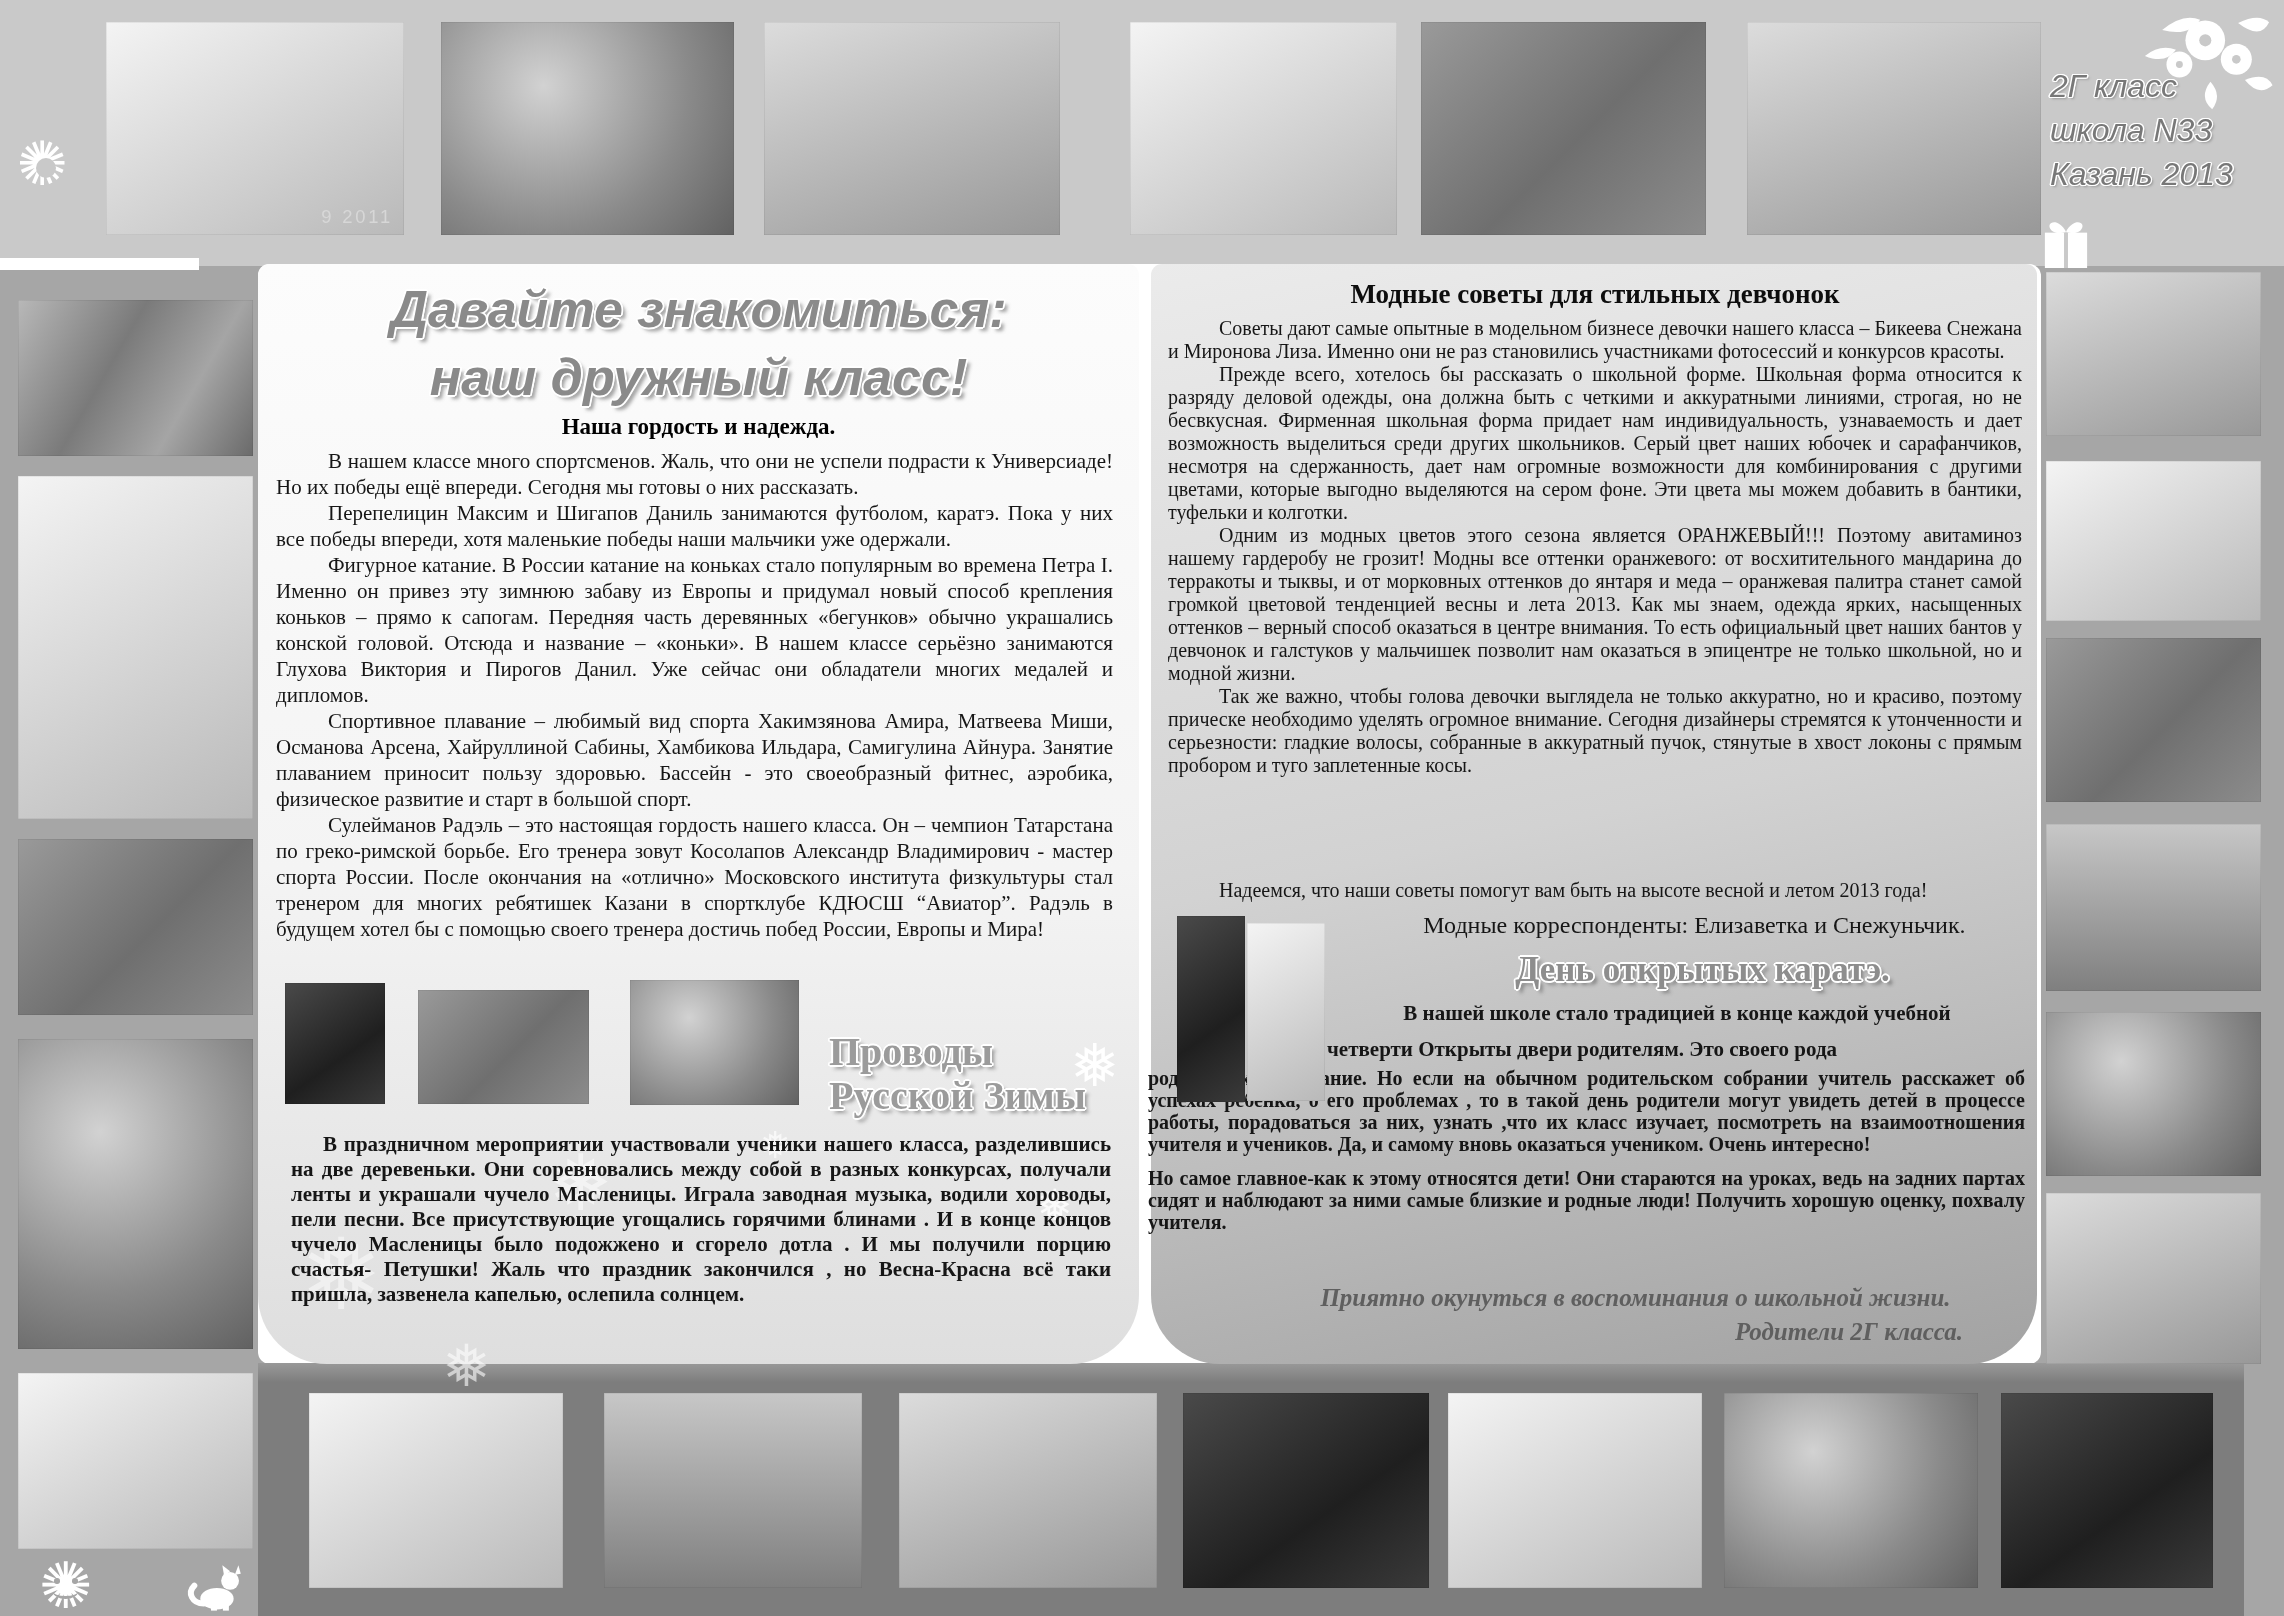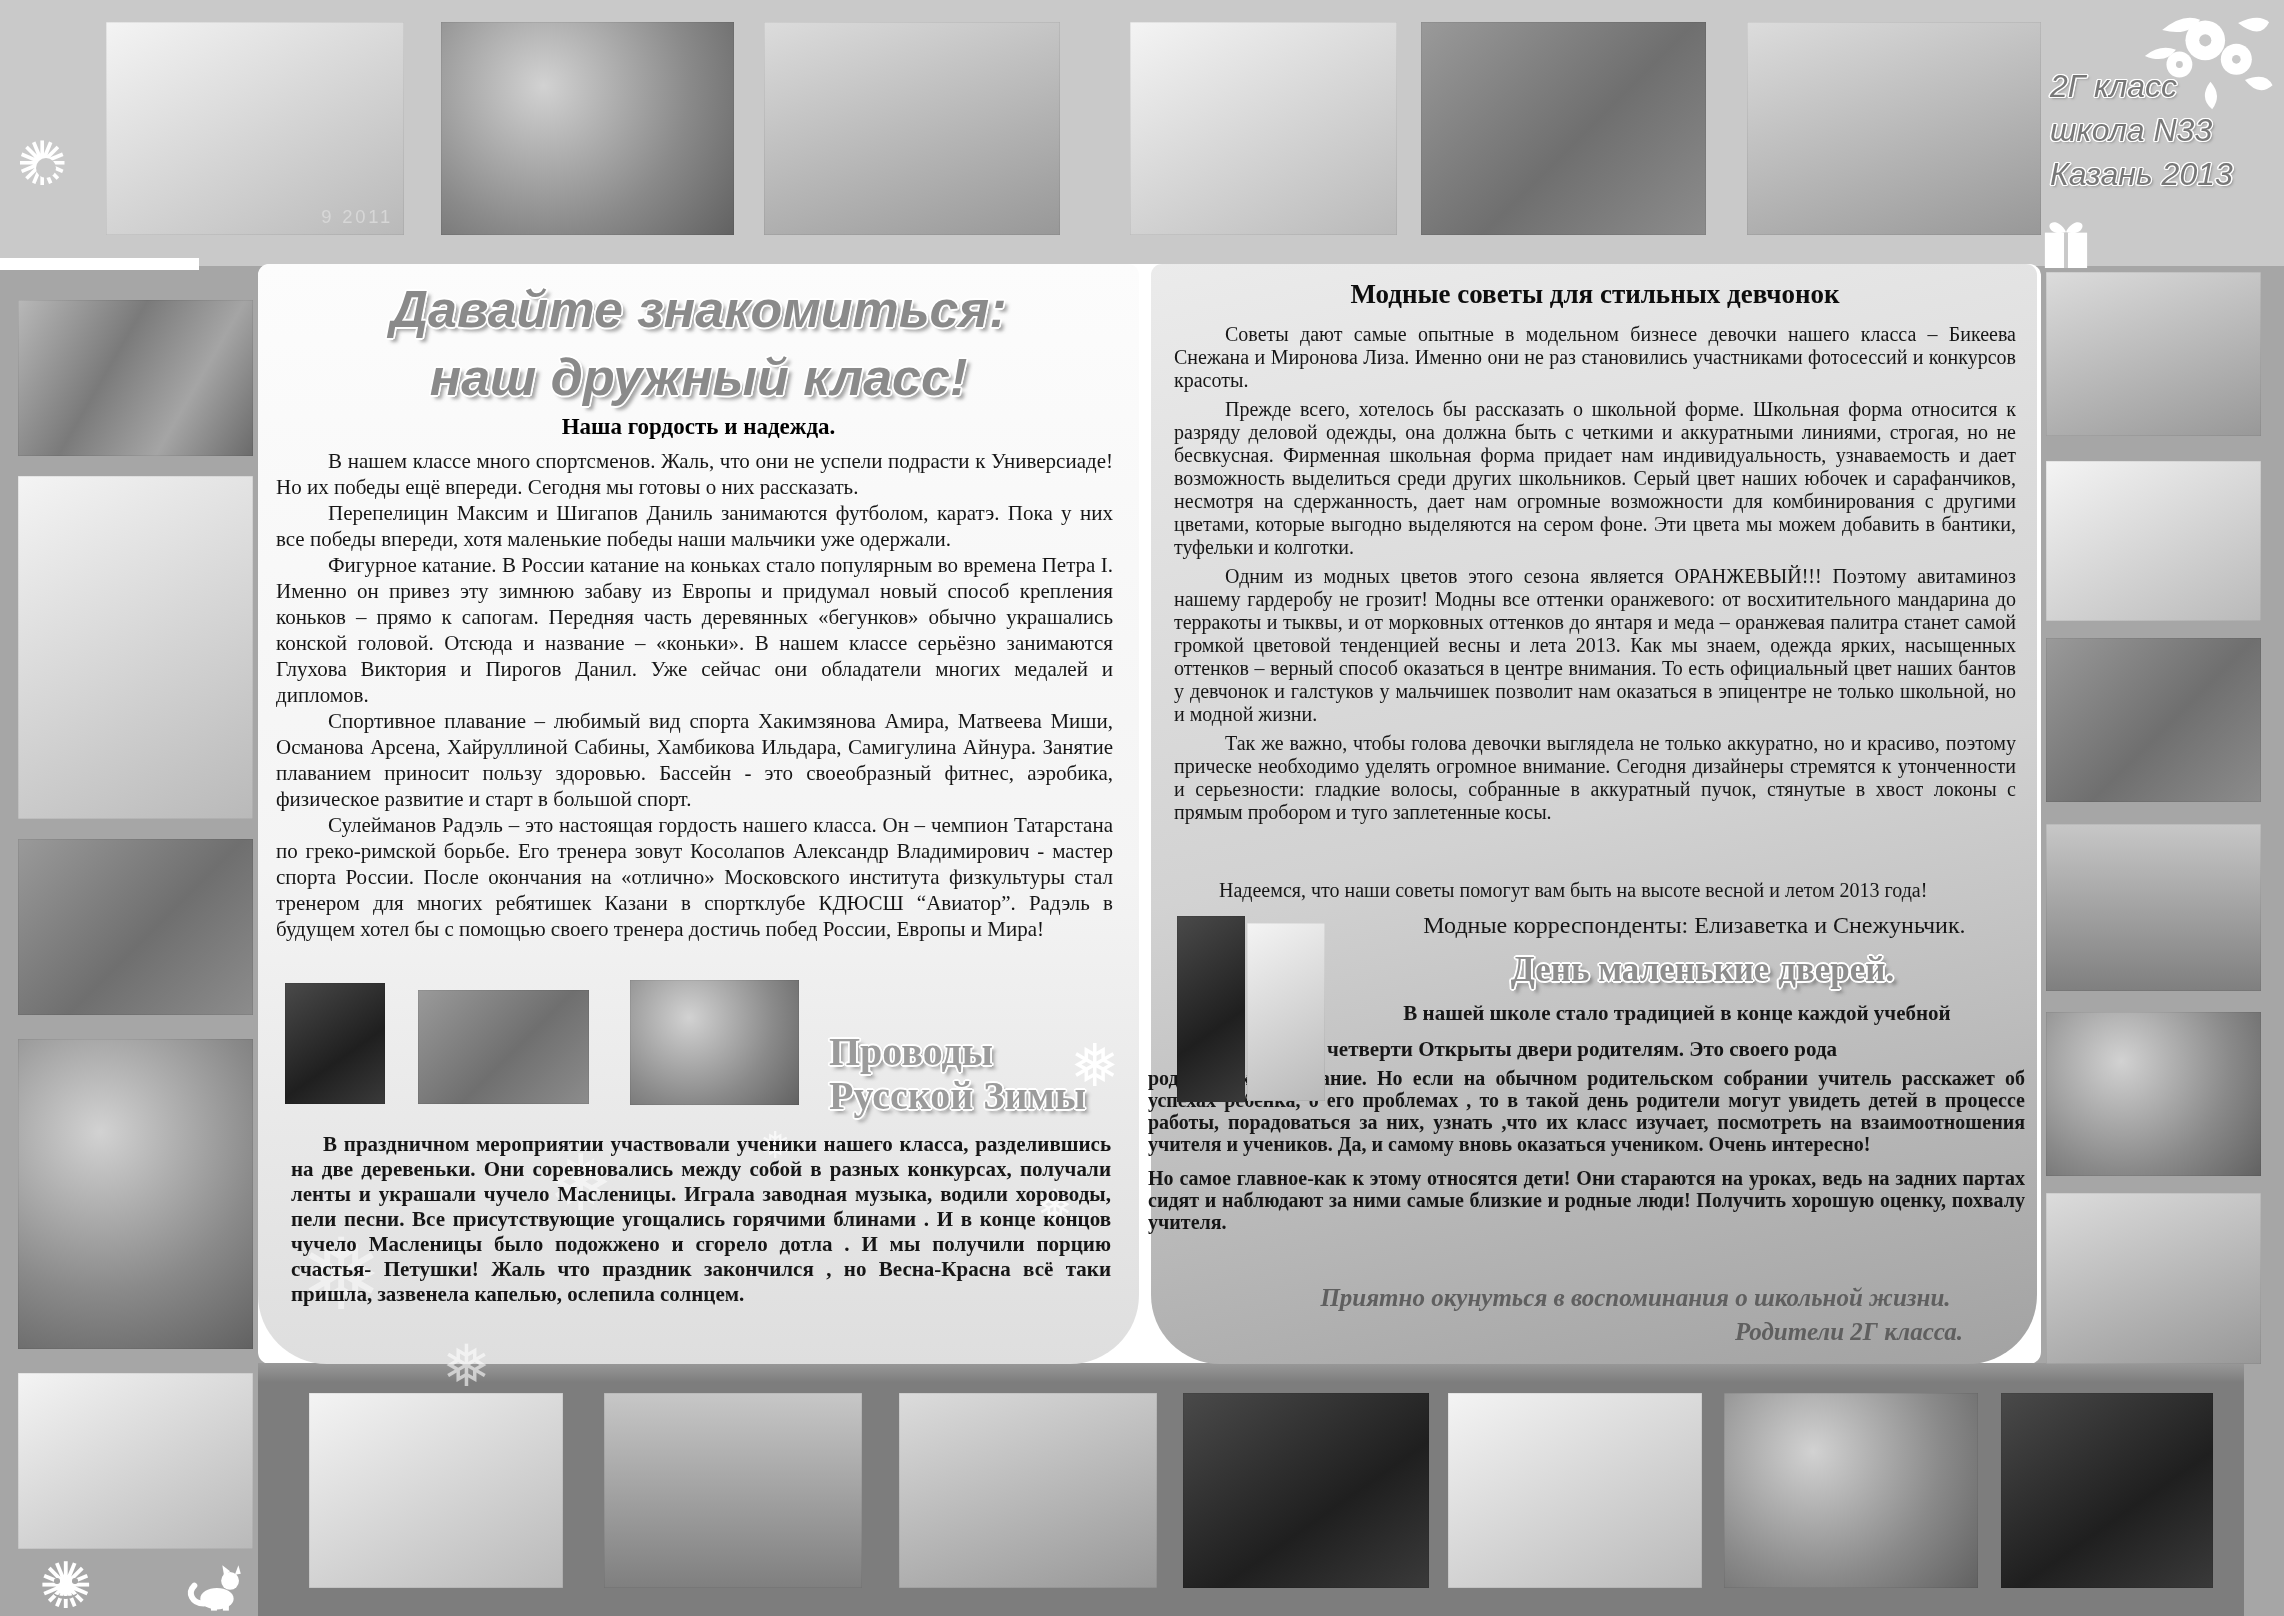--- a/index.html
+++ b/index.html
@@ -41,21 +41,21 @@
     font-weight:bold;font-size:23px;color:#000;}
   #lp-body{left:276px;top:448px;width:837px;font-size:21px;line-height:26px;text-align:justify;}
   #lp-body p{margin:0;text-indent:52px;}
   #winter-title{left:829px;top:1030px;width:304px;
     font-weight:900;font-size:40px;line-height:1.1;color:#9b9b9b;}
   #maslenitsa{left:291px;top:1132px;width:820px;font-weight:bold;
     font-size:21px;line-height:25px;text-align:justify;text-indent:32px;z-index:4;}
   #rp-title{left:1171px;top:279px;width:848px;text-align:center;
     font-weight:bold;font-size:27px;color:#0d0d0d;}
   #rp-body{left:1168px;top:317px;width:854px;font-size:20px;line-height:23px;text-align:justify;}
-  #rp-body p{margin:6px;text-indent:51px;}
+  #rp-body p{margin:0;text-indent:51px;}
   #rp-hope{left:1168px;top:879px;width:854px;font-size:20px;line-height:23px;text-indent:51px;}
   #rp-corr{left:1360px;top:912px;width:669px;text-align:center;font-size:24px;}
   #od-title{left:1410px;top:950px;width:585px;text-align:center;
     font-weight:900;font-size:35px;color:#8d8d8d;}
   #od-intro1{left:1336px;top:1001px;width:682px;text-align:center;font-weight:bold;font-size:21px;}
   #od-intro2{left:1327px;top:1037px;width:659px;font-weight:bold;font-size:21px;}
   #od-body{left:1148px;top:1067px;width:877px;font-weight:bold;font-size:20px;line-height:22px;text-align:justify;}
   #od-body p{margin:0 0 12px 0;}
   #rp-footer1{left:1244px;top:1284px;width:783px;text-align:center;
     font-style:italic;font-weight:bold;font-size:25px;color:#5f5f5f;}
@@ -148,21 +148,21 @@
   <p>Прежде всего, хотелось бы рассказать о школьной форме. Школьная форма относится к разряду деловой одежды, она должна быть с четкими и аккуратными линиями, строгая, но не бесвкусная. Фирменная школьная форма придает нам индивидуальность, узнаваемость и дает возможность выделиться среди других школьников. Серый цвет наших юбочек и сарафанчиков, несмотря на сдержанность, дает нам огромные возможности для комбинирования с другими цветами, которые выгодно выделяются на сером фоне. Эти цвета мы можем добавить в бантики, туфельки и колготки.</p>
   <p>Одним из модных цветов этого сезона является ОРАНЖЕВЫЙ!!! Поэтому авитаминоз нашему гардеробу не грозит! Модны все оттенки оранжевого: от восхитительного мандарина до терракоты и тыквы, и от морковных оттенков до янтаря и меда – оранжевая палитра станет самой громкой цветовой тенденцией весны и лета 2013. Как мы знаем, одежда ярких, насыщенных оттенков – верный способ оказаться в центре внимания. То есть официальный цвет наших бантов у девчонок и галстуков у мальчишек позволит нам оказаться в эпицентре не только школьной, но и модной жизни.</p>
   <p>Так же важно, чтобы голова девочки выглядела не только аккуратно, но и красиво, поэтому прическе необходимо уделять огромное внимание. Сегодня дизайнеры стремятся к утонченности и серьезности: гладкие волосы, собранные в аккуратный пучок, стянутые в хвост локоны с прямым пробором и туго заплетенные косы.</p>
 </div>
 <div class="abs" id="rp-hope">Надеемся, что наши советы помогут вам быть на высоте весной и летом 2013 года!</div>
 <div class="abs" id="rp-corr">Модные корреспонденты: Елизаветка и Снежуньчик.</div>
 
 <div class="photo pdark" style="left:1177px;top:916px;width:68px;height:186px;z-index:4;"></div>
 <div class="photo plight" style="left:1247px;top:923px;width:78px;height:178px;z-index:4;"></div>
 
-<div class="abs halo" id="od-title">День маленькие дверей.</div>
+<div class="abs halo" id="od-title">День открытых каратэ.</div>
 <div class="abs" id="od-intro1">В нашей школе стало традицией в конце каждой учебной</div>
 <div class="abs" id="od-intro2">четверти Открыты двери родителям. Это своего рода</div>
 <div class="abs" id="od-body">
   <p>родительское собрание. Но если на обычном родительском собрании учитель расскажет об успехах ребенка, о его проблемах , то в такой день родители могут увидеть детей в процессе работы, порадоваться за них, узнать ,что их класс изучает, посмотреть на взаимоотношения учителя и учеников. Да, и самому вновь оказаться учеником. Очень интересно!</p>
   <p>Но самое главное-как к этому относятся дети! Они стараются на уроках, ведь на задних партах сидят и наблюдают за ними самые близкие и родные люди! Получить хорошую оценку, похвалу учителя.</p>
 </div>
 <div class="abs" id="rp-footer1">Приятно окунуться в воспоминания о школьной жизни.</div>
 <div class="abs" id="rp-footer2">Родители 2Г класса.</div>
 
 <div class="abs" id="corner-label">

